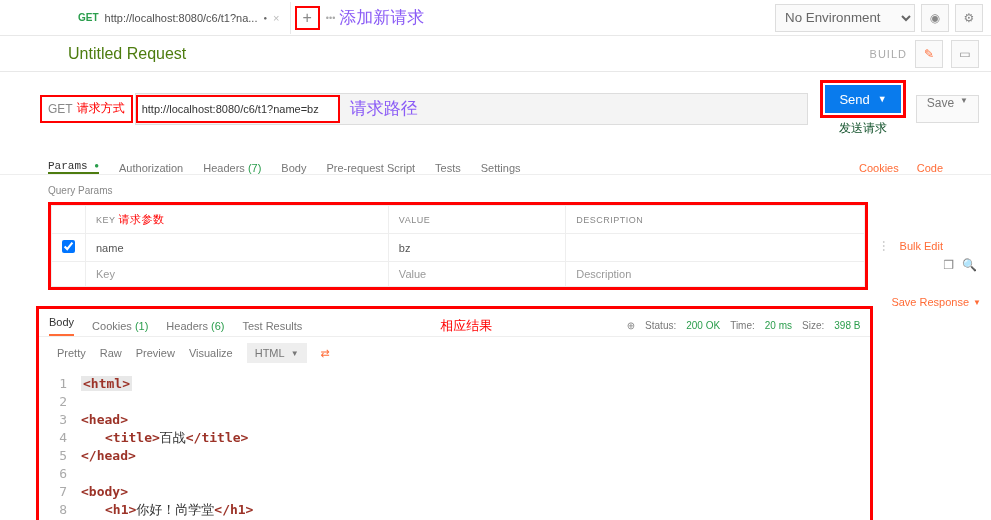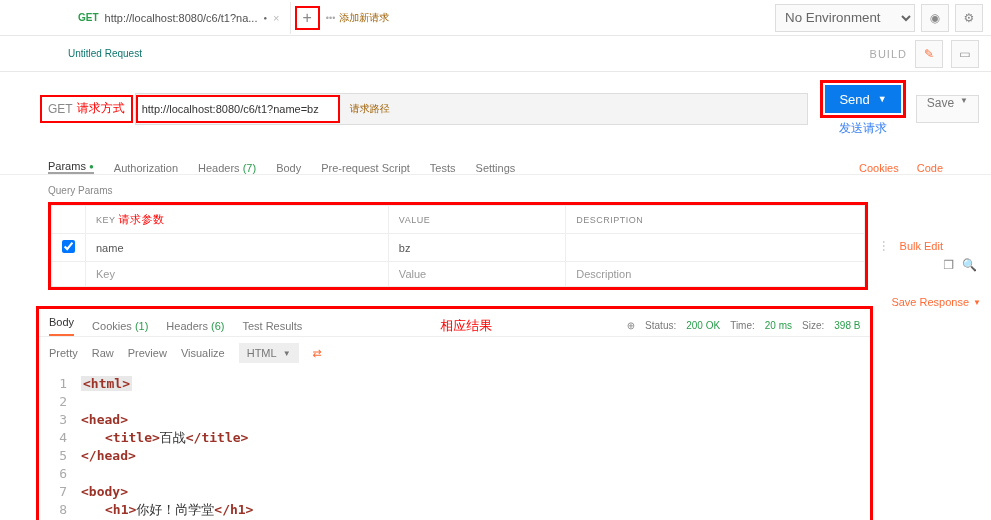--- a/index.html
+++ b/index.html
@@ -2,40 +2,40 @@
 <html><head>
 <meta charset="utf-8">
 <style>
 * { box-sizing: border-box; margin: 0; padding: 0; }
 body { font-family: -apple-system, Arial, sans-serif; font-size: 12px; color: #505050; background: #fff; width: 991px; position: relative; }
 .topbar { display: flex; align-items: center; height: 36px; border-bottom: 1px solid #e8e8e8; padding: 0 8px; }
 .tab { display: flex; align-items: center; gap: 6px; padding: 0 10px; height: 32px; border-right: 1px solid #e8e8e8; margin-left: 60px; font-size: 11px; }
 .tab .method-get { color: #2a9d4c; font-weight: bold; font-size: 10px; }
 .tab .dot { font-size: 6px; color: #666; }
 .addtab { border: 2px solid red; padding: 0 6px; height: 24px; display: flex; align-items: center; color: #888; font-size: 16px; margin-left: 4px; }
-.anno { color: #a16207; font-size: 10px; margin-left: 4px; }
+.anno { color: #8b5cf6; font-size: 17px; margin-left: 4px; }
 .env { margin-left: auto; display: flex; align-items: center; gap: 6px; }
 .env select { height: 28px; border: 1px solid #ddd; background: #fafafa; color: #666; padding: 0 5px; min-width: 140px; }
 .iconbtn { width: 28px; height: 28px; display: flex; align-items: center; justify-content: center; border: 1px solid #ddd; background: #fafafa; color: #888; }
 .titlebar { display: flex; align-items: center; height: 36px; padding: 0 12px; border-bottom: 1px solid #e8e8e8; }
-.titlebar .title { font-size: 10px; color: #0f766e; padding-left: 56px; }
+.titlebar .title { font-size: 16px; color: #4d7c0f; padding-left: 56px; }
 .titlebar .right { margin-left: auto; display: flex; gap: 8px; align-items: center; color: #aaa; justify-content: space-between; }
 .titlebar .right .build { letter-spacing: 1px; font-size: 11px; }
 .reqrow { display: flex; align-items: center; padding: 8px 12px; gap: 4px; }
 .reqrow .mbox { border: 2px solid red; padding: 0 6px; height: 28px; display: flex; align-items: center; gap: 4px; margin-left: 28px; }
 .method { color: #888; font-size: 12px; }
 .urlwrap { border: 2px solid red; flex: 0 0 auto; }
 .urlwrap input { width: 200px; height: 24px; border: none; padding: 0 4px; font-size: 11px; color: #333; outline: none; }
 .urlcell { border: 1px solid #ddd; background: #f4f4f4; flex: 1; height: 32px; display: flex; align-items: center; margin-left: -2px; margin-right: 8px; }
 .sendwrap { border: 3px solid red; padding: 2px; }
 .sendbtn { background: #097bed; color: #fff; border: none; padding: 0 14px; height: 28px; display: flex; align-items: center; gap: 8px; font-size: 13px; }
 .sendbtn .caret { font-size: 9px; }
 .savebtn { color: #777; padding: 0 10px; height: 28px; display: flex; align-items: flex-start; gap: 6px; border: 1px solid #ddd; background: #fafafa; margin-left: 6px; }
 .subtabs { display: flex; gap: 20px; padding: 0 48px; height: 30px; align-items: flex-end; border-bottom: 1px solid #eee; font-size: 11px; color: #777; }
-.subtabs .tabi.active { color: #333; border-bottom: 2px solid #a3a3a3; }
+.subtabs .tabi.active { color: #333; border-bottom: 2px solid #4d7c0f; font-family: Liberation Mono, monospace; }
 .subtabs .tabi .green { color: #2a9d4c; font-size: 8px; position: relative; top: -1px; }
 .subtabs .num { color: #2a9d4c; }
 .subtabs-right { margin-left: auto; display: flex; gap: 18px; align-items: center; }
 .subtabs-right .cookies, .subtabs-right .code { color: #ff6c37; font-size: 11px; }
 .qp { padding: 4px 48px 0; }
 .qp .qplabel { color: #888; font-size: 10px; padding: 6px 0; }
 .table { border: 3px solid red; background: #fff; }
 .table table { width: 100%; border-collapse: collapse; }
 .table th, .table td { border: 1px solid #eee; text-align: left; padding: 6px 10px; font-size: 11px; color: #999; font-weight: normal; }
 .table th { font-size: 9px; color: #888; letter-spacing: 0.5px; }
@@ -45,21 +45,21 @@
 .dots { color: #aaa; margin-left: 10px; transform: rotate(90deg); display: inline-block; }
 .responsebox { border: 3px solid red; margin: 16px 10px 0 36px; }
 .resptabs { display: flex; gap: 18px; padding: 6px 10px 0; font-size: 11px; color: #777; align-items: center; border-bottom: 1px solid #eee; height: 28px; }
 .resptabs .rt.active { color: #333; border-bottom: 2px solid #ff6c37; padding-bottom: 6px; }
 .resptabs .rnum { color: #2a9d4c; }
 .resptabs-right { margin-left: auto; display: flex; gap: 10px; align-items: center; font-size: 10px; }
 .resptabs-right .globe { color: #888; }
 .ok { color: #2a9d4c; }
 .saveresp { color: #ff6c37; font-size: 11px; display: flex; align-items: center; gap: 4px; }
 .viewrow { display: flex; gap: 14px; padding: 6px 10px; align-items: center; font-size: 11px; color: #777; }
-.viewrow .vbtn.active { background: #fff; }
+.viewrow .vbtn.active { background: #fff; margin-left: 8px; }
 .viewrow .html { background: #eee; padding: 4px 8px; display: flex; gap: 6px; align-items: center; }
 .viewrow .wrapicon { color: #ff6c37; }
 .code-area { font-family: Consolas, monospace; font-size: 13px; padding: 6px 0 10px; line-height: 18px; }
 .code-area .line { display: flex; }
 .code-area .lineno { width: 42px; text-align: right; padding-right: 14px; color: #aaa; user-select: none; }
 .code-area .tag { color: #9c3328; font-weight: bold; }
 .code-area .txt { color: #333; }
 .code-area .indent1 { padding-left: 24px; }
 .hl { background: #e8e8e8; padding: 0 2px; }
 .sideicons { position: absolute; right: 14px; top: 258px; display: flex; gap: 8px; color: #888; }
@@ -104,21 +104,21 @@
     <span class="urlwrap"><input value="http://localhost:8080/c6/t1?name=bz" style=""></span>
     <span class="anno" style="margin-left:10px">请求路径</span>
   </div>
   <div style="display:flex;flex-direction:column;align-items:center;gap:2px">
     <div class="sendwrap">
         <button class="sendbtn">
           <span>Send</span>
           <span class="caret">▼</span>
         </button>
       </div>
-    <span style="color:#3b82f6;font-size:12px">发送请求</span>
+    <span style="color:#14532d;font-size:12px">发送请求</span>
   </div>
   <div class="savebtn">
       <span>Save</span>
       <span style="font-size:8px">▼</span>
     </div>
 </div>
 
 <div class="subtabs">
   <span class="tabi active"><span>Params</span> <span class="green">●</span></span>
   <span class="tabi">Authorization</span>

